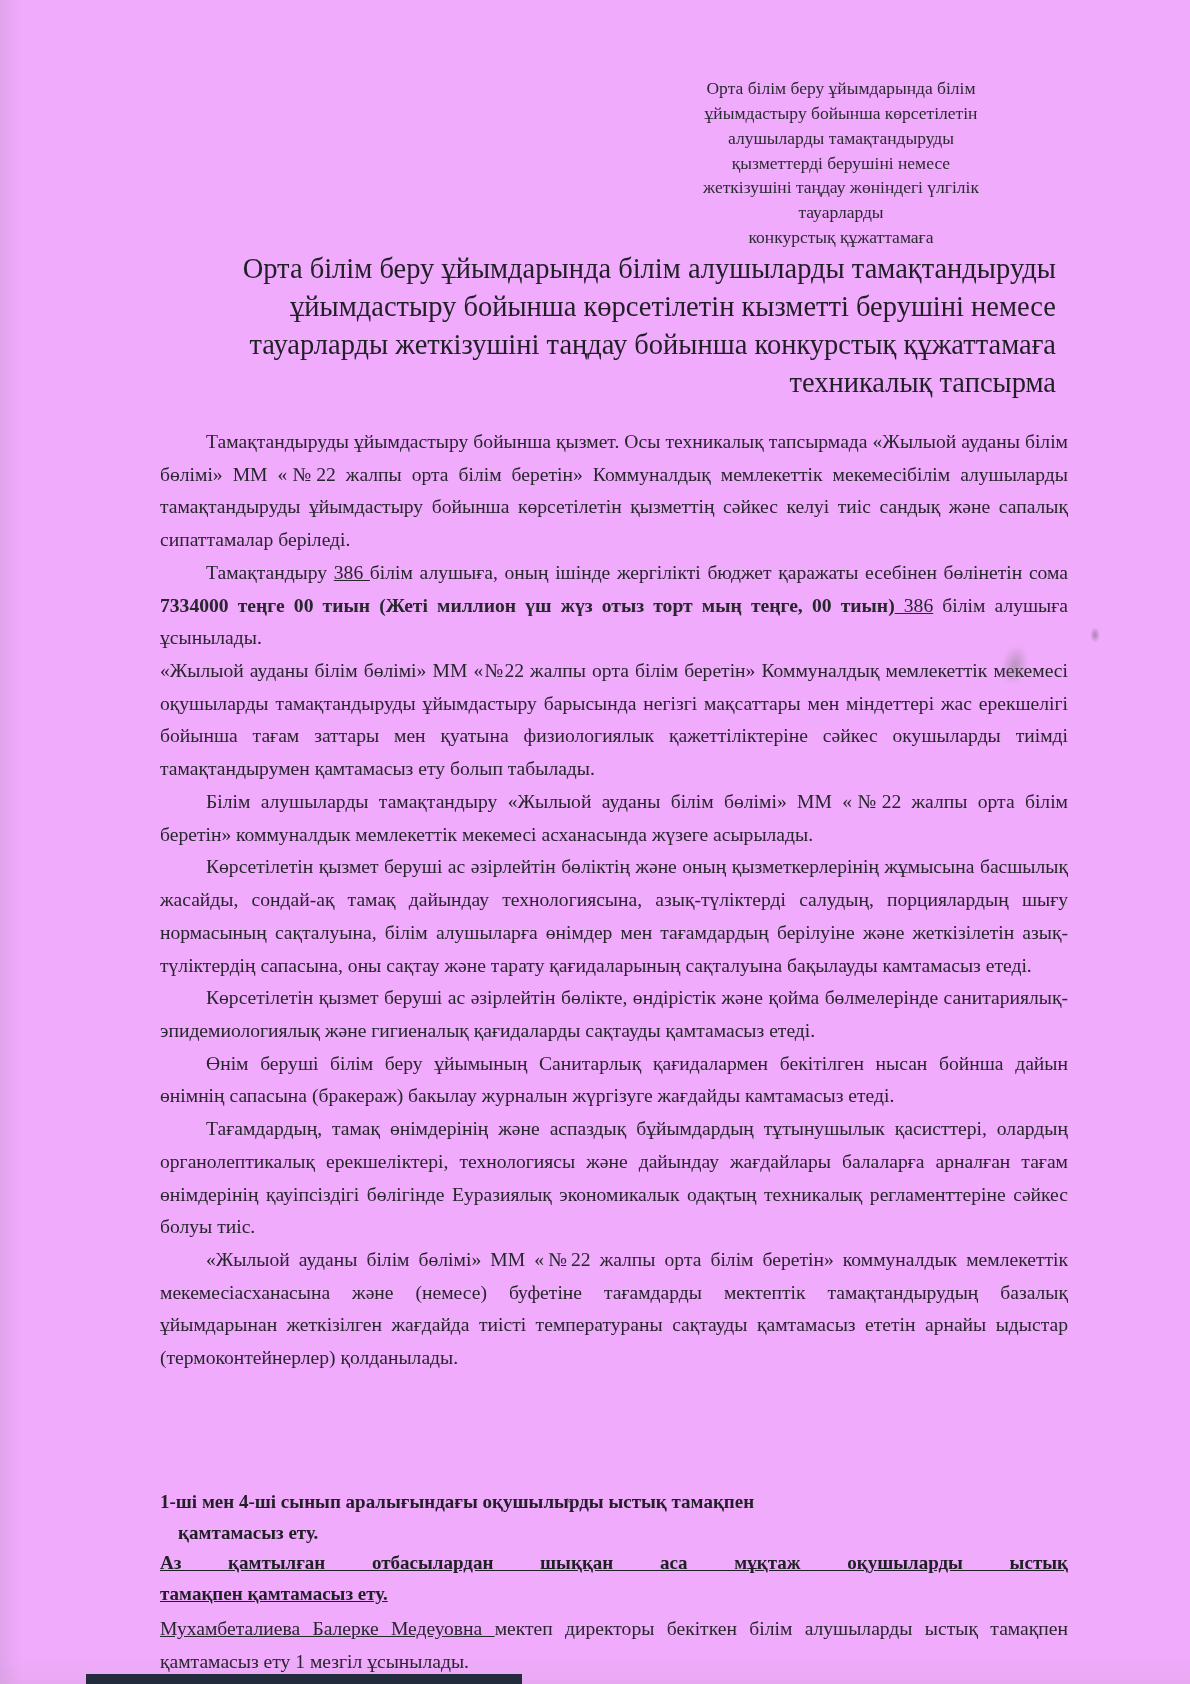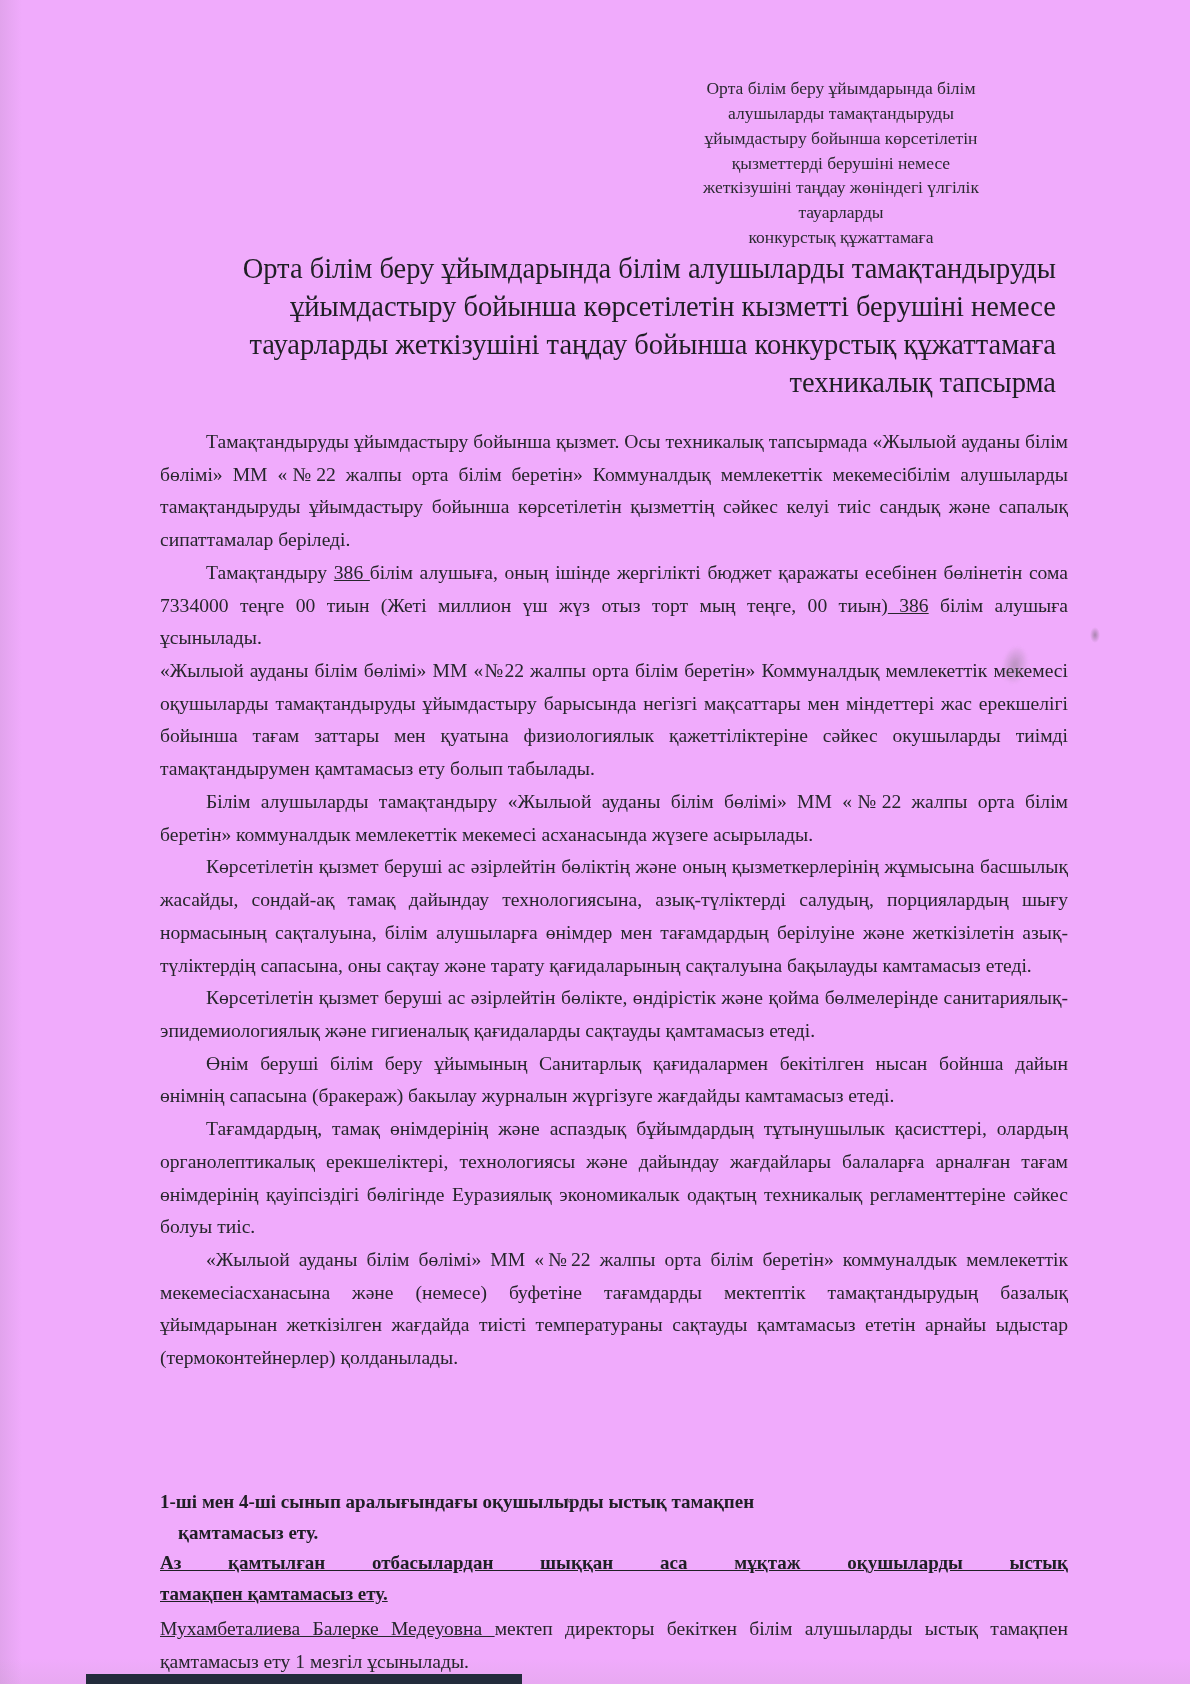--- a/index.html
+++ b/index.html
@@ -33,21 +33,21 @@
     color: #1f1f25; font-weight: 400;
   }
   .body-text {
     position: absolute; top: 426px; left: 160px; width: 908px;
     font-size: 19.6px; line-height: 1.67; text-align: justify;
     color: #26262c;
   }
   .para { margin: 0; }
   .para.indent { text-indent: 46px; }
   .seg-normal { }
-  .seg-bold { font-weight: normal; }
+  .seg-bold { font-weight: bold; }
   .seg-underline { text-decoration: underline; }
   .section { margin-top: 112px; }
   .h-bold { font-weight: bold; font-size: 19px; line-height: 1.62; color: #1f1f25; }
   .h1-line2 { padding-left: 18px; font-family: Liberation Serif, serif; }
   .h2-underline { text-decoration: underline; }
   .h2-line1 { text-align: justify; text-align-last: justify; }
   .closing { margin-top: 3px; }
   
   .smudge {
     position: absolute; left: 1002px; top: 645px; width: 26px; height: 40px;
@@ -72,22 +72,22 @@
 </head>
 <body>
 
 <div class="paper">
 
   <div class="left-edge"></div>
   <div class="bottom-edge"></div>
 
   <div class="appendix">
       <div>Орта білім беру ұйымдарында білім</div>
+      <div>ұйымдастыру бойынша көрсетілетін</div>
       <div>алушыларды тамақтандыруды</div>
-      <div>ұйымдастыру бойынша көрсетілетін</div>
       <div>қызметтерді берушіні немесе</div>
       <div>жеткізушіні таңдау жөніндегі үлгілік</div>
       <div>тауарларды</div>
       <div>конкурстық құжаттамаға</div>
     </div>
 
   <div class="doc-title">Орта білім беру ұйымдарында білім алушыларды тамақтандыруды ұйымдастыру бойынша көрсетілетін кызметті берушіні немесе тауарларды жеткізушіні таңдау бойынша конкурстық құжаттамаға техникалық тапсырма</div>
 
   <div class="body-text">
 

